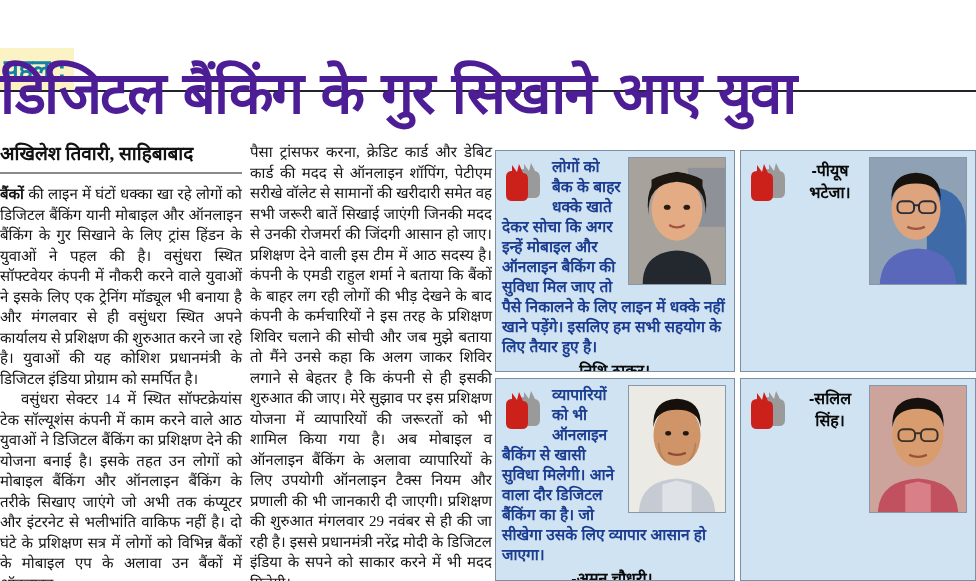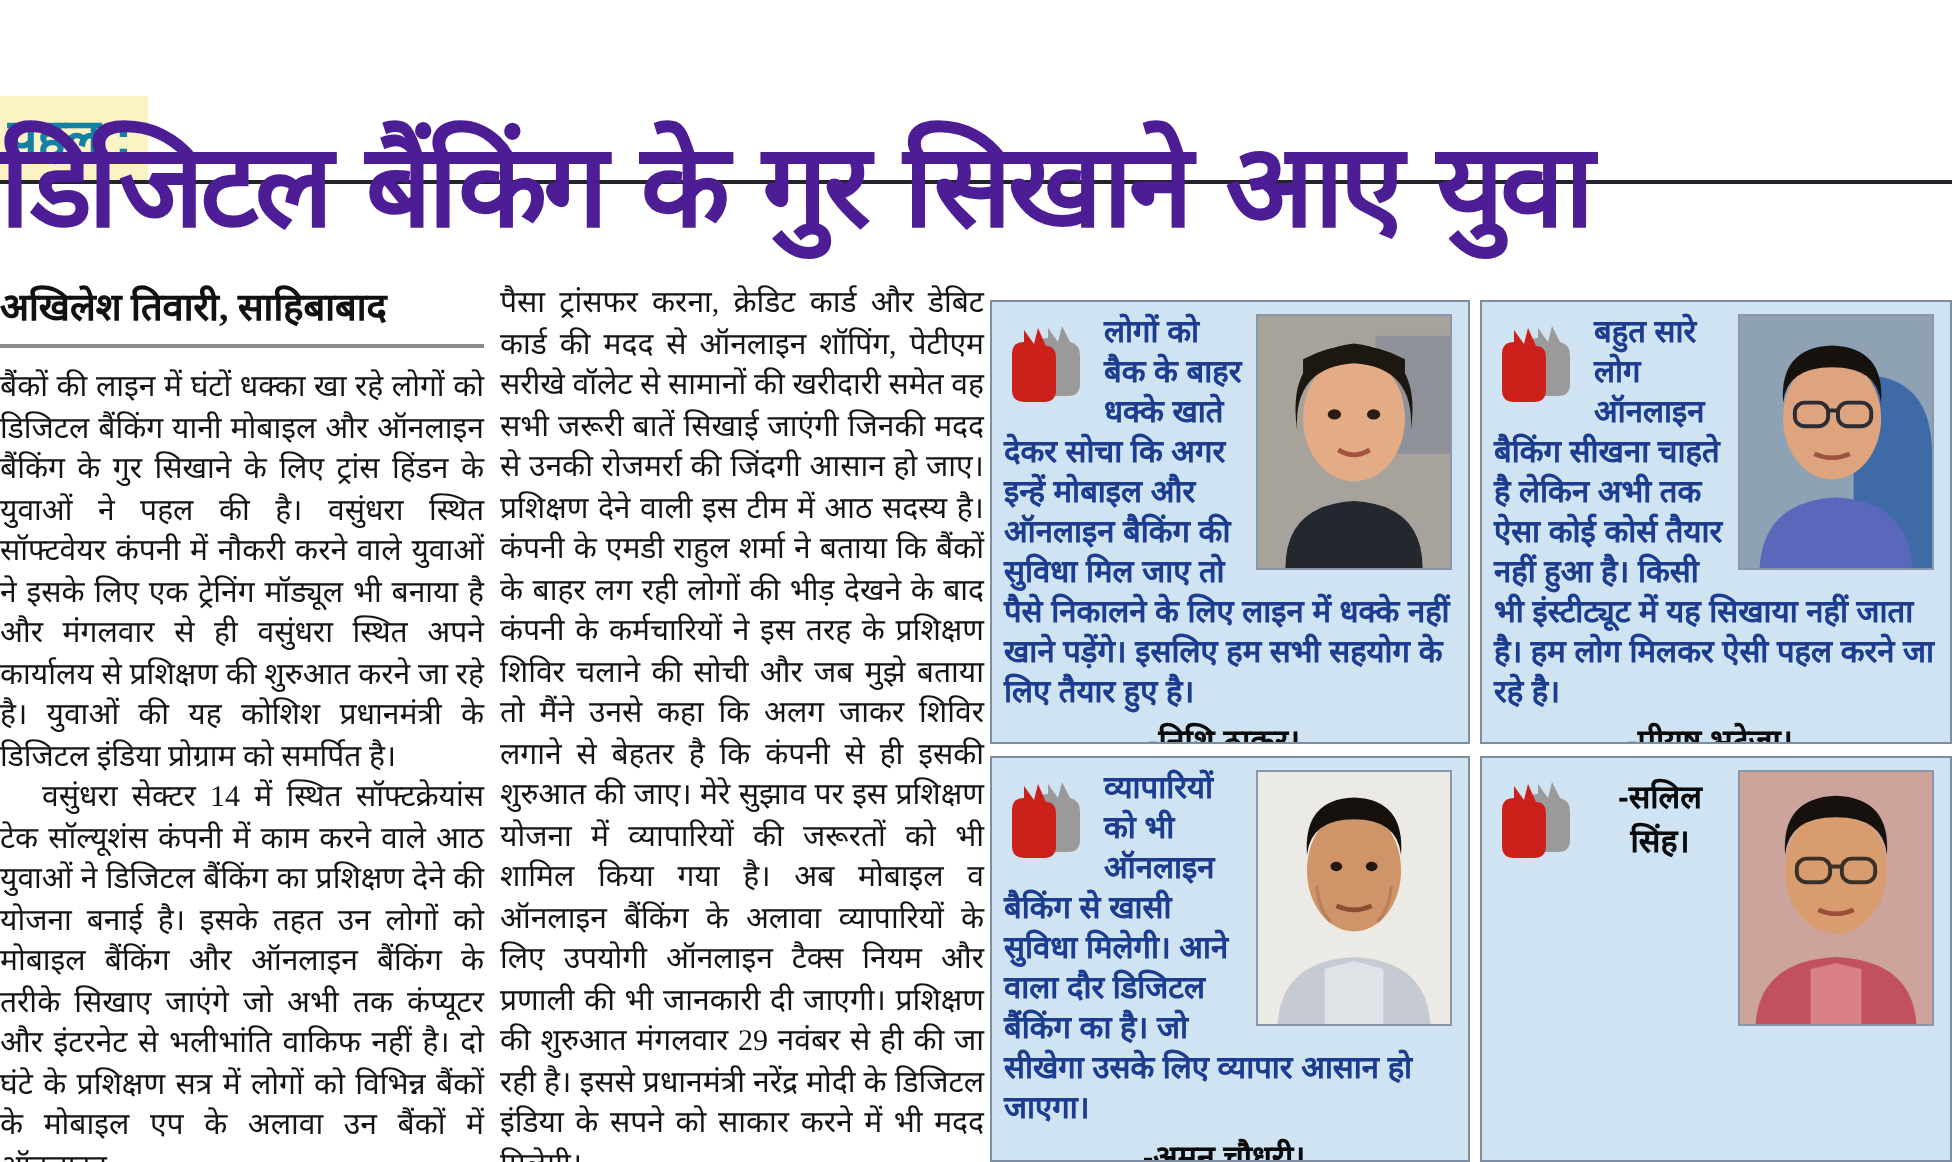--- a/index.html
+++ b/index.html
@@ -70,21 +70,21 @@
     white-space: nowrap;
     overflow: hidden;
   }
   .body-text {
     font-size: 15px;
     line-height: 20.5px;
     text-align: justify;
     color: #141414;
   }
   .body-text p + p { text-indent: 1.4em; }
-  .lead-word { font-weight: normal; }
+  .lead-word { font-weight: bold; }
   .col2 { padding-top: 2px; }
 
   
   .quotes-panel {
     position: absolute; top: 150px; left: 495px; width: 481px; height: 538px;
     display: grid;
     grid-template-columns: 240px 236px;
     grid-template-rows: 222px 203px;
     column-gap: 5px;
     row-gap: 6px;
@@ -181,21 +181,20 @@
       <rect x="50" y="44" width="17" height="12" rx="5" fill="none" stroke="#2c2c34" stroke-width="2"></rect>
       <line x1="45" y1="48" x2="50" y2="48" stroke="#2c2c34" stroke-width="2"></line>
       <path d="M38 70 Q47 74 56 70" stroke="#9c5340" stroke-width="2.4" fill="none"></path>
     </svg>
     <span class="qicon">
       <svg viewBox="0 0 44 46" width="44" height="46">
         <path d="M16 16 Q16 10 22 10 L22 5 L27 12 L29 4 L33 12 Q38 13 38 19 L38 33 Q38 39 32 39 L22 39 Q16 39 16 33 Z" fill="#9a9a9a"></path>
         <path d="M4 18 Q4 12 10 12 L10 6 L15 13 L17 5 L21 14 Q26 14 26 20 L26 36 Q26 42 20 42 L10 42 Q4 42 4 36 Z" fill="#cc201a"></path>
       </svg>
     </span>
-    <div class="qcard-text">बहुत सारे लोग ऑनलाइन बैकिंग सीखना चाहते है लेकिन अभी तक ऐसा कोई कोर्स तैयार नहीं हुआ है। किसी भी इंस्टीट्यूट में यह सिखाया नहीं जाता है। हम लोग मिलकर ऐसी पहल करने जा रहे है।</div>
     <div class="qname">-पीयूष भटेजा।</div>
   </div>
 
   <div class="qcard">
     <svg class="qphoto" viewBox="0 0 98 128" preserveAspectRatio="none">
       <rect width="98" height="128" fill="#eceae4"></rect>
       <path d="M10 128 Q12 96 49 94 Q86 96 88 128 Z" fill="#c6cbd3"></path>
       <path d="M34 100 L49 96 L64 100 L64 128 L34 128 Z" fill="#dfe3e8"></path>
       <ellipse cx="49" cy="50" rx="24" ry="31" fill="#cf9468"></ellipse>
       <path d="M25 42 Q23 14 49 13 Q75 14 73 42 Q71 24 49 24 Q27 24 25 42 Z" fill="#15100c"></path>

